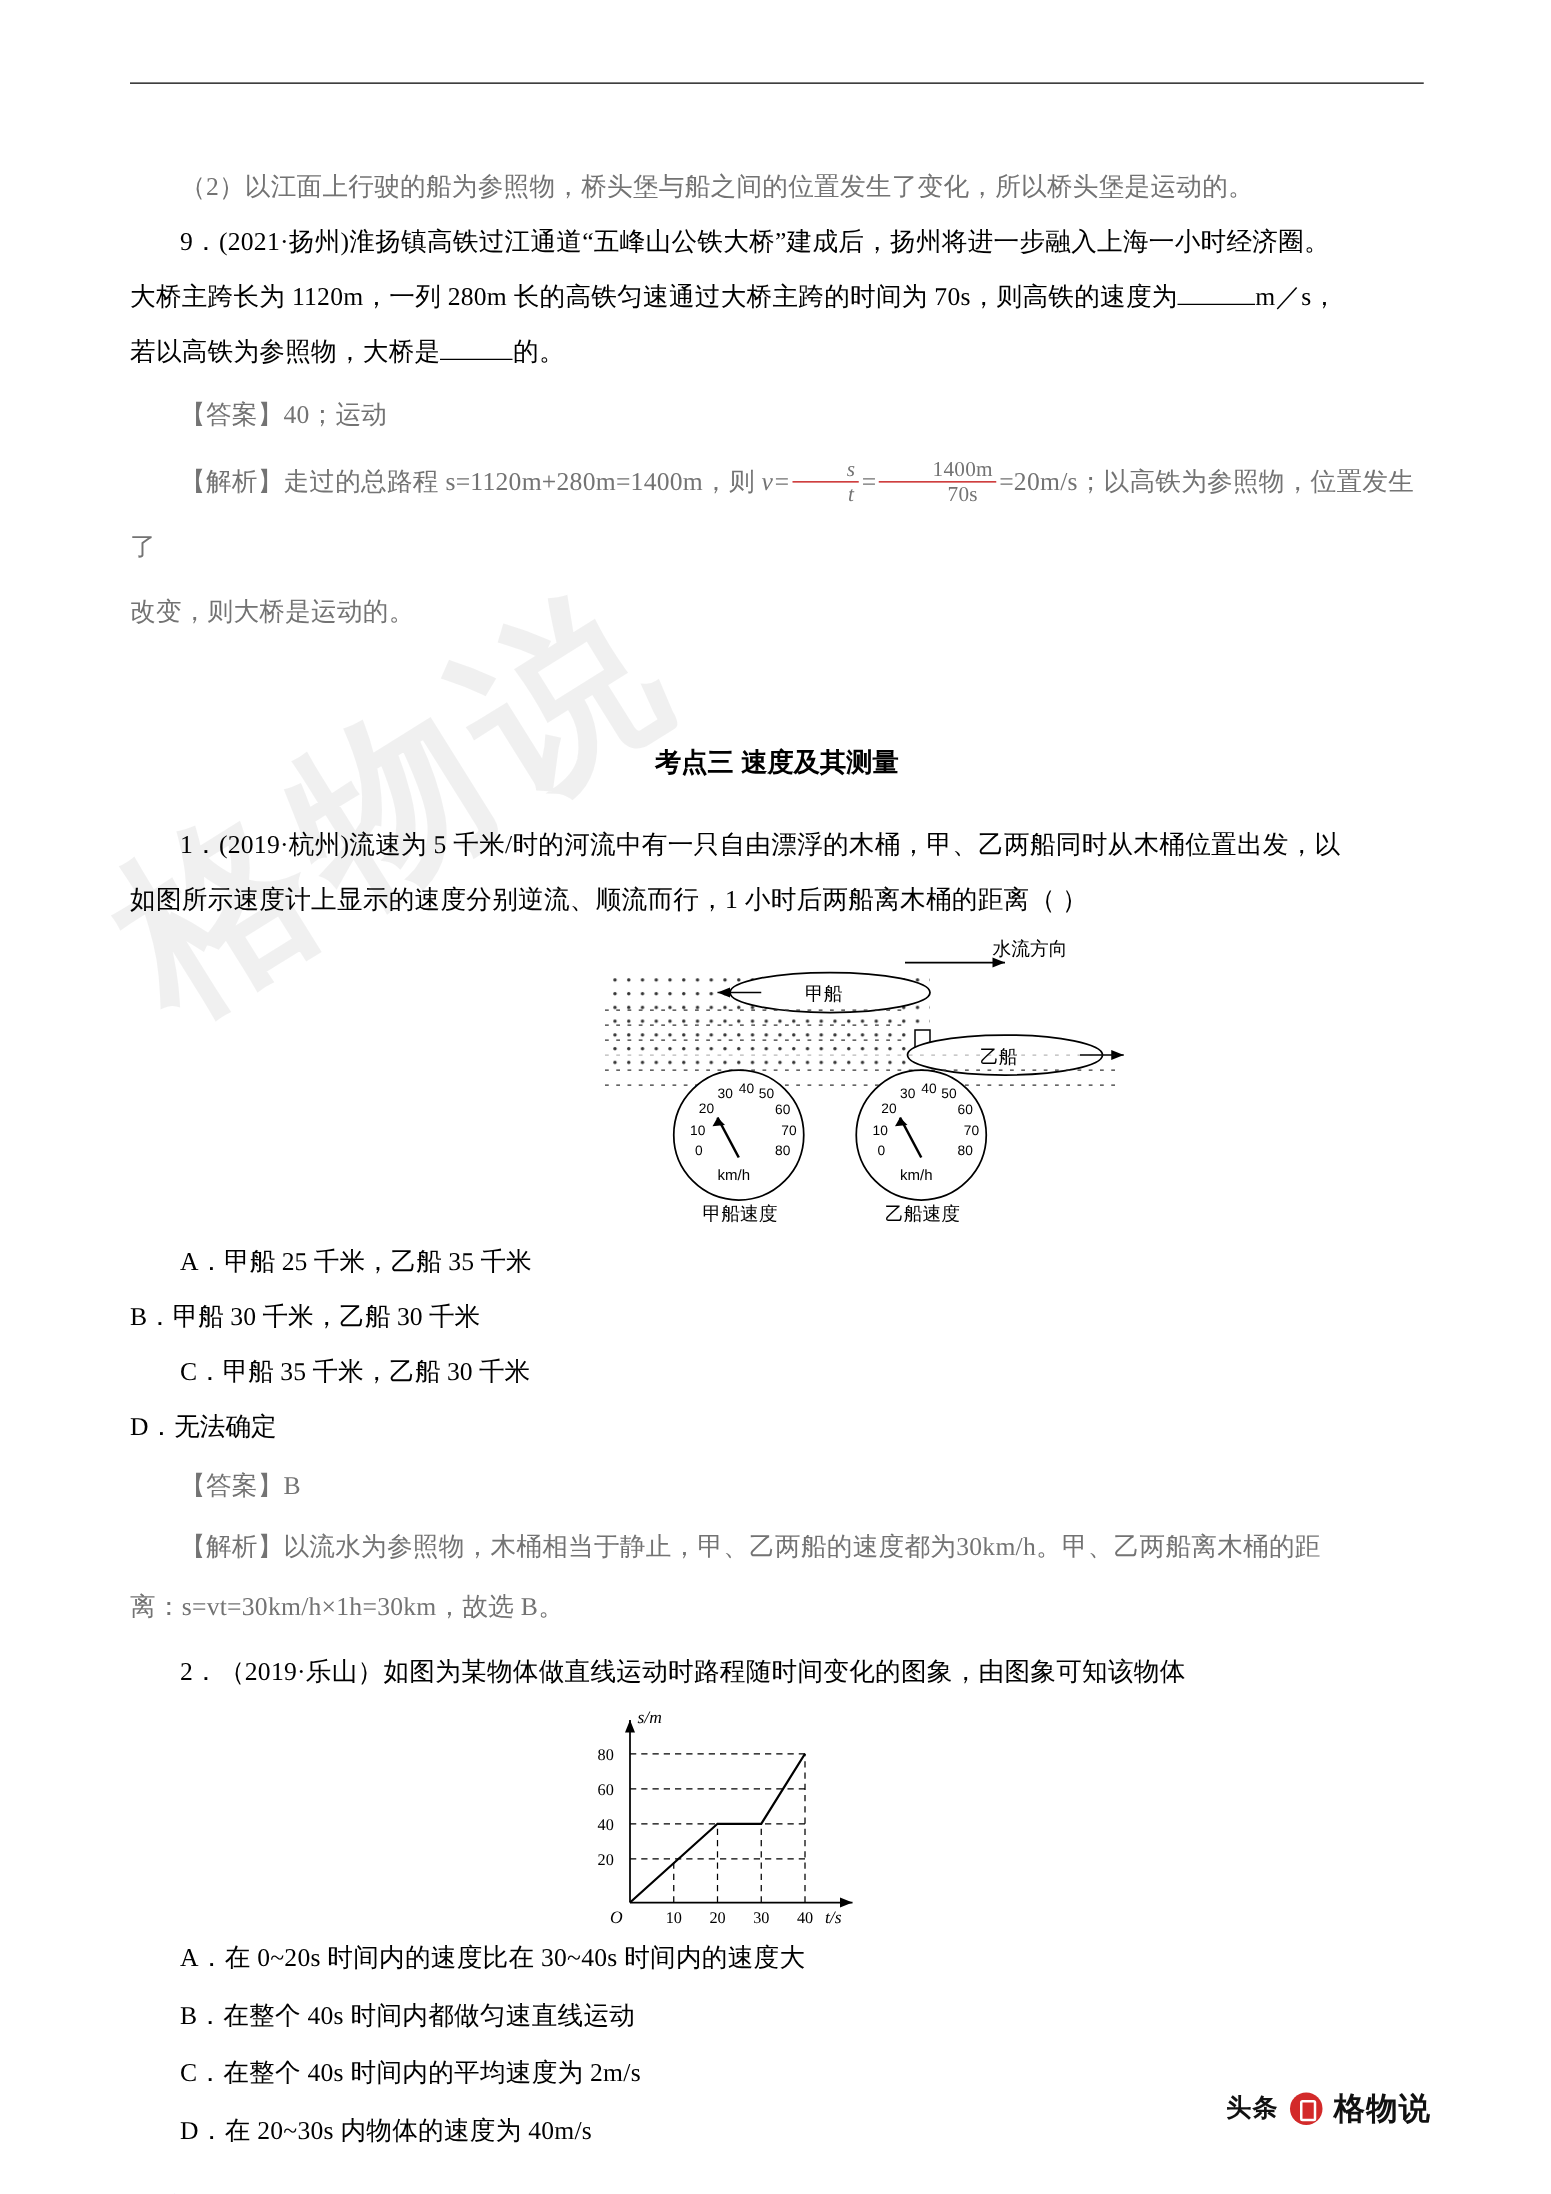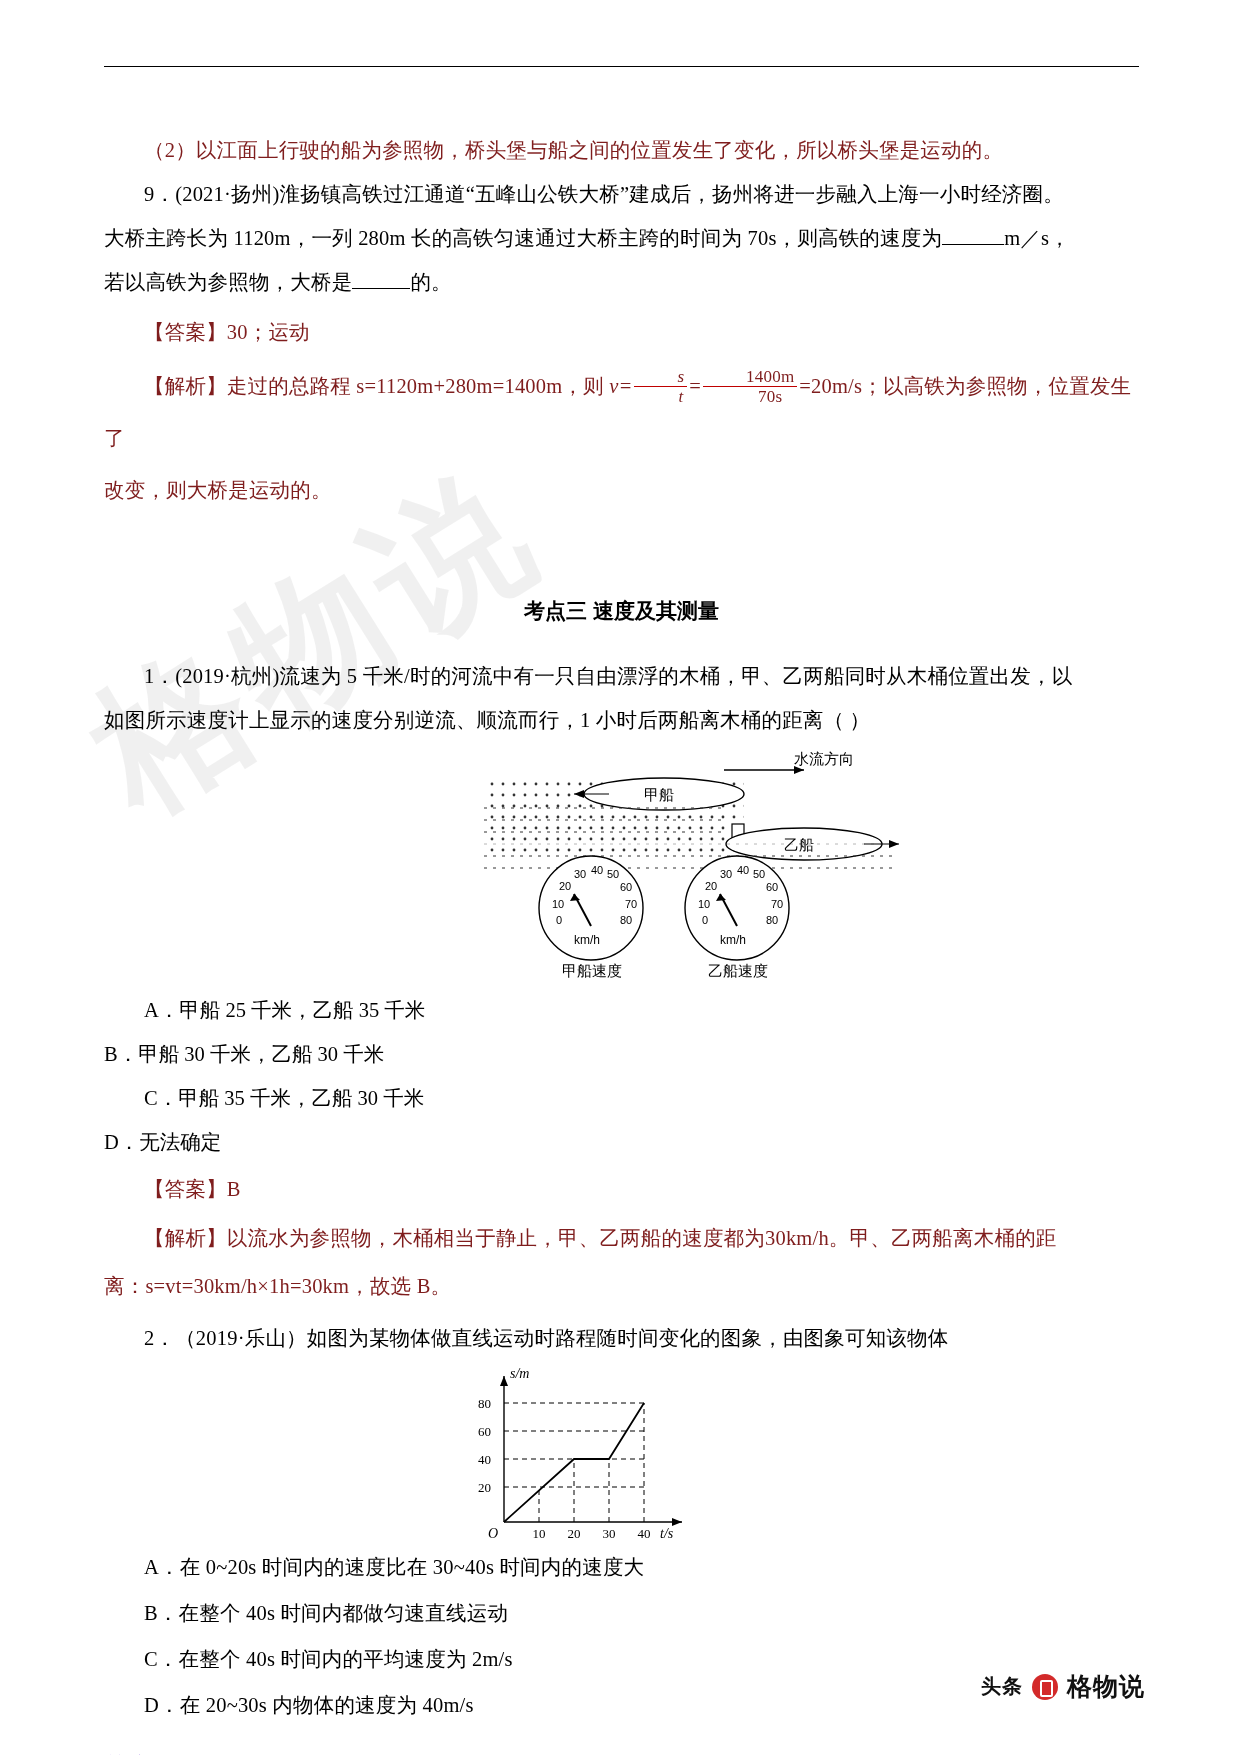--- a/index.html
+++ b/index.html
@@ -21,21 +21,21 @@
   }
   .rule-top{
     position:absolute;left:104px;top:66px;width:1035px;height:1px;background:#000;
   }
   p.line{
     margin:0;
     font-size:20.5px;
     line-height:44px;
     letter-spacing:0.2px;
   }
-  .red{color:#7f1d1d;}
+  .red{color:#737373;}
   .indent{text-indent:40px;}
   .sec-title{
     text-align:center;
     font-weight:bold;
     font-size:21px;
     font-family:"Liberation Sans", sans-serif;
     line-height:44px;
   }
   .blank{ display:inline-block;border-bottom:1px solid #000;width:62px;height:18px;}
   .blank-sm{ display:inline-block;border-bottom:1px solid #000;width:58px;height:18px;}
@@ -129,21 +129,21 @@
     <p class="line indent">9．(2021·扬州)淮扬镇高铁过江通道“五峰山公铁大桥”建成后，扬州将进一步融入上海一小时经济圈。</p>
 
     <p class="line">
       <span>大桥主跨长为 1120m，一列 280m 长的高铁匀速通过大桥主跨的时间为 70s，则高铁的速度为</span><span class="blank"></span><span>m／s，</span>
     </p>
 
     <p class="line">
       <span>若以高铁为参照物，大桥是</span><span class="blank-sm"></span><span>的。</span>
     </p>
 
-    <p class="line red indent" style="line-height:56px;">【答案】30；运动</p>
+    <p class="line red indent" style="line-height:56px;">【答案】40；运动</p>
 
     <p class="line red indent" style="line-height:52px;">
       <span>【解析】走过的总路程 s=1120m+280m=1400m，则</span>
       <span class="ital">v=</span><span class="frac"><span class="num ital">s</span><span class="den ital">t</span></span><span>=</span><span class="frac"><span class="num">1400m</span><span class="den">70s</span></span><span>=20m/s；以高铁为参照物，位置发生了</span>
     </p>
 
     <p class="line red" style="line-height:52px;">改变，则大桥是运动的。</p>
 
     <div style="height:52px;"></div>
 

